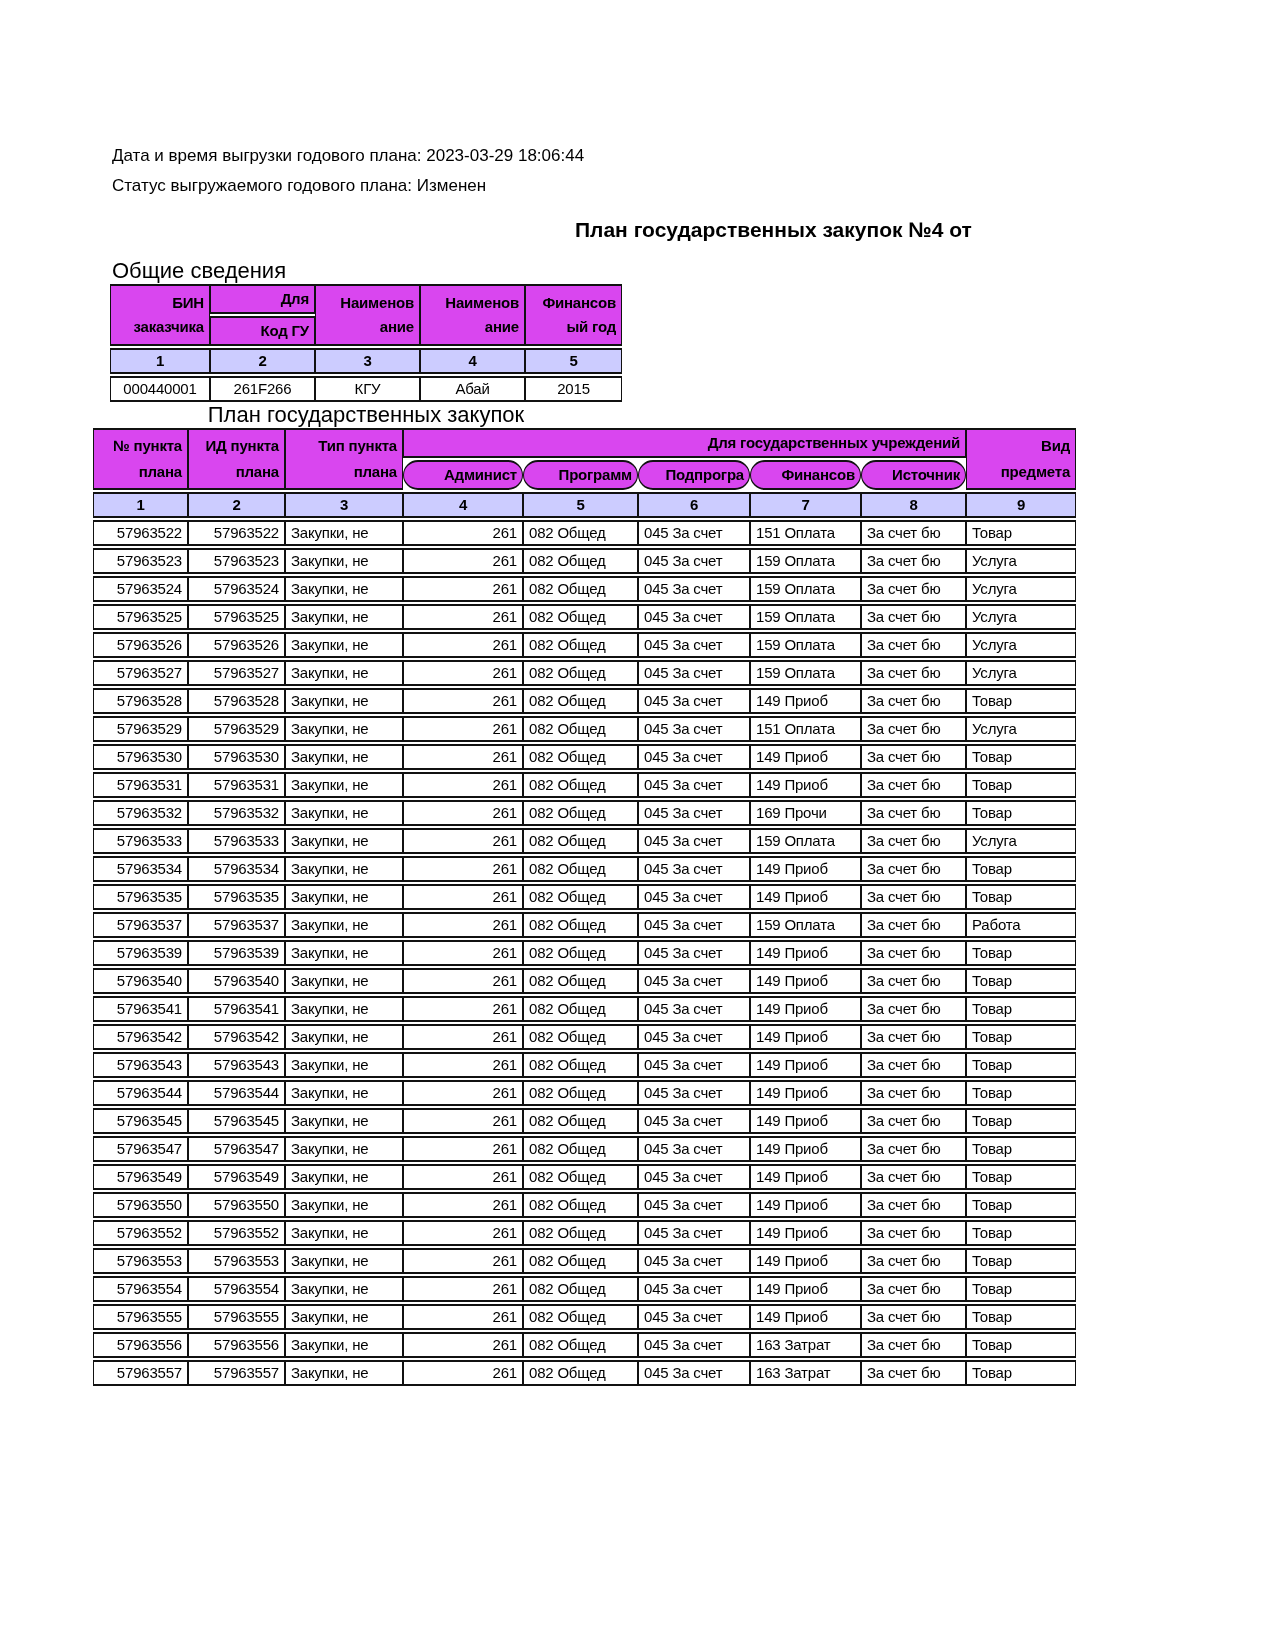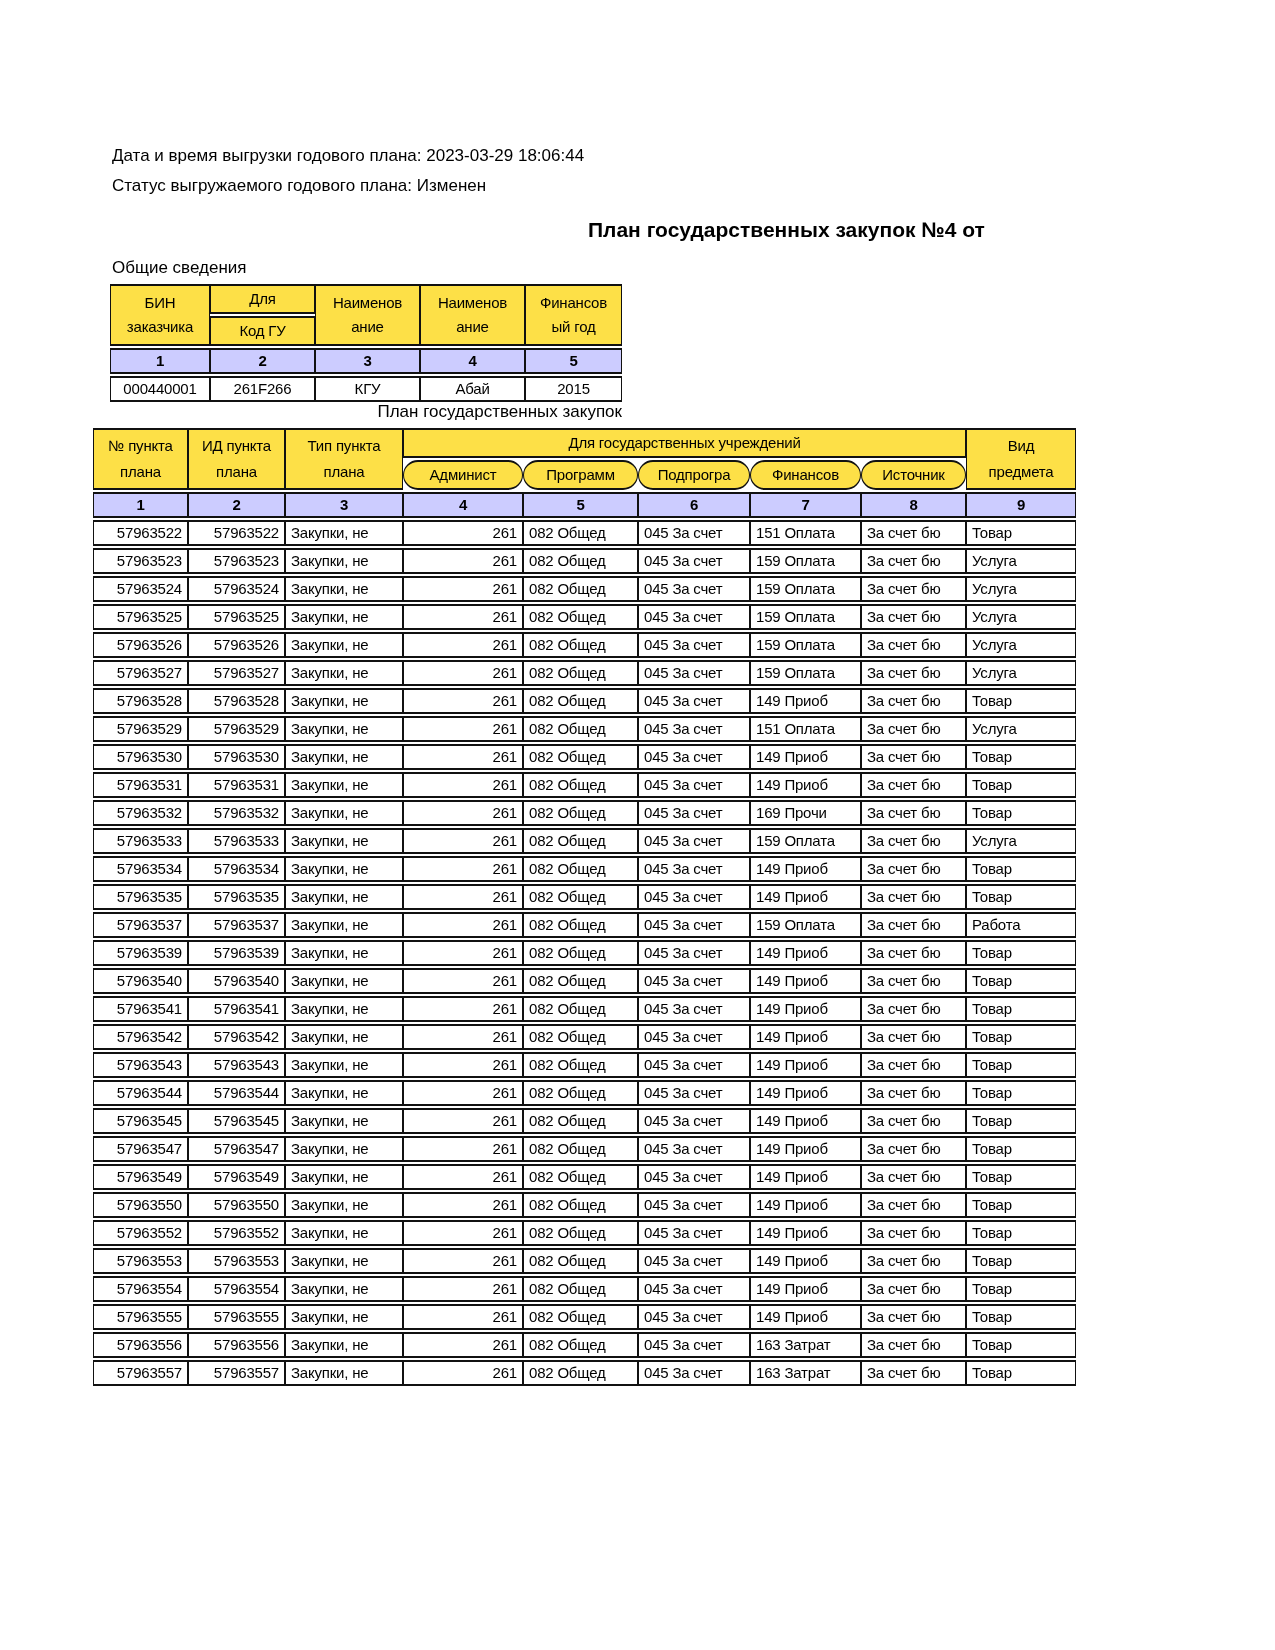--- a/index.html
+++ b/index.html
@@ -2,35 +2,35 @@
 <html><head>
 <meta charset="utf-8">
 <style>
   html,body{margin:0;padding:0;background:#fff;}
   .page{
     position:relative;width:1107px;height:1650px;background:#fff;
     font-family:"Liberation Sans",sans-serif;color:#000;overflow:hidden;
   }
   .meta-line{position:absolute;left:112px;font-size:17px;white-space:nowrap;}
   .doc-title{
-    position:absolute;left:588px;top:218px;width:476px;height:30px;
+    position:absolute;left:575px;top:218px;width:476px;height:30px;
     font-size:21px;font-weight:bold;white-space:nowrap;overflow:hidden;
   }
-  .section-label{position:absolute;font-size:17px;white-space:nowrap;}
+  .section-label{position:absolute;font-size:22px;white-space:nowrap;}
   table.grid{
     position:absolute;border-collapse:separate;border-spacing:0 2px;
     table-layout:fixed;font-size:15px;letter-spacing:-0.2px;
   }
   table.grid td{
     border-style:solid;border-color:#111;
     border-width:2px 1px 2px 1px;
     padding:0 5px;overflow:hidden;
   }
   td.h{
-    background:#fde047;font-weight:normal;text-align:center;
+    background:#d946ef;font-weight:bold;text-align:right;
     white-space:pre-line;vertical-align:middle;line-height:24px;
   }
   td.n{
     background:#ccccff;font-weight:bold;text-align:center;
     white-space:nowrap;height:22px;line-height:22px;
   }
   td.d{
     background:#fff;white-space:nowrap;height:22px;line-height:22px;
   }
   td.dc{text-align:center;}
@@ -85,21 +85,21 @@
       <tr>
         <td class="d dc">000440001</td>
         <td class="d dc">261F266</td>
         <td class="d dc">КГУ</td>
         <td class="d dc">Абай</td>
         <td class="d dc">2015</td>
       </tr>
     </tbody>
   </table>
 
-  <div class="section-label" style="left:110px;top:402px;width:512px;text-align:right;">План государственных закупок</div>
+  <div class="section-label" style="left:110px;top:402px;width:512px;text-align:center;">План государственных закупок</div>
 
   <table class="grid" id="t2" style="left:93px;top:426px;width:983px;">
     <colgroup>
       <col style="width:95px">
         <col style="width:97px">
         <col style="width:118px">
         <col style="width:120px">
         <col style="width:115px">
         <col style="width:112px">
         <col style="width:111px">

